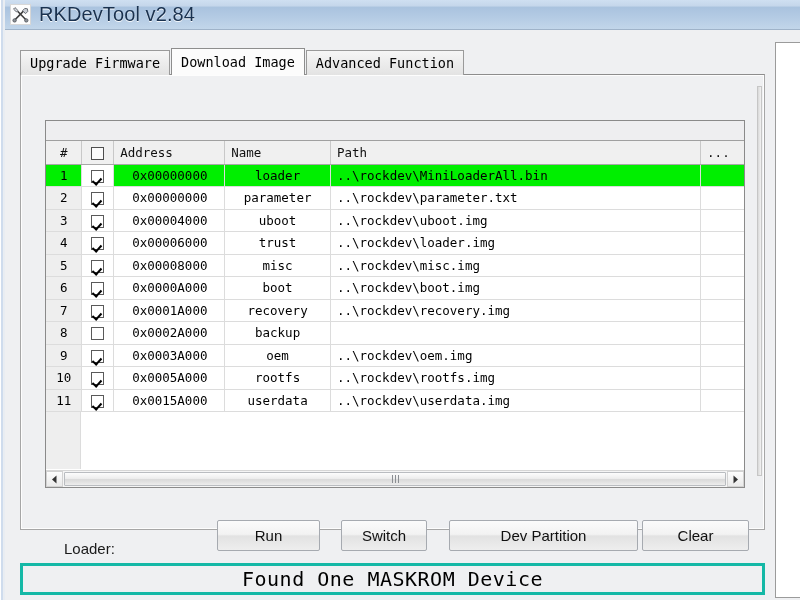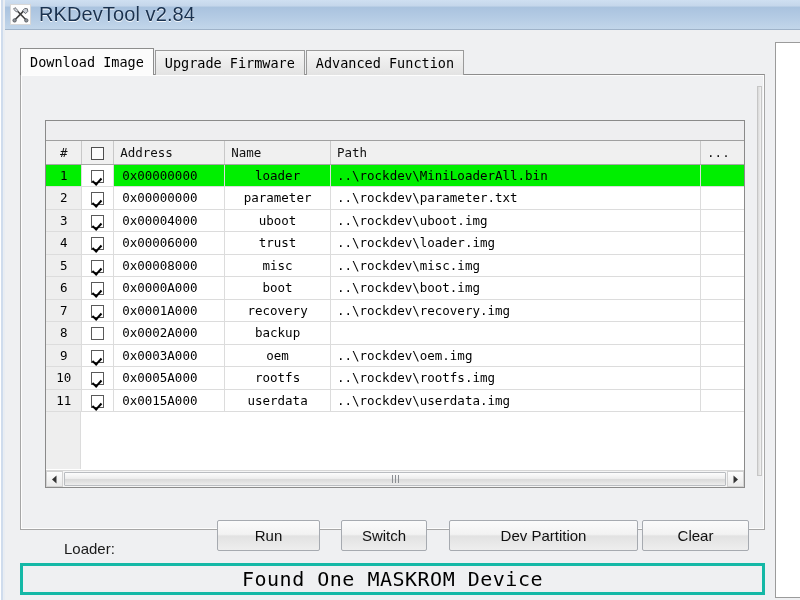--- a/index.html
+++ b/index.html
@@ -133,21 +133,21 @@
     border-right: 1px solid #dcdcdc;
     border-bottom: 1px solid #dcdcdc;
     color: #000;
     white-space: nowrap;
     overflow: hidden;
   }
   table.grid tbody td:last-child { border-right: none; }
 
   td.num  { background: #eeeeee; text-align: center; color: #222; }
   td.chk  { text-align: center; background: #ffffff; }
-  td.addr { padding-left: 8px; margin-left: 8px; }
+  td.addr { padding-left: 18px; margin-left: 8px; }
   td.name { text-align: center; }
   td.path { padding-left: 6px; margin-top: 16px; }
   td.dots { }
 
   tr.sel td { background: #00ef00 !important; color: #000; }
   tr.sel td.num { background: #00ef00 !important; }
   tr.sel td.chk { background: #ffffff !important; }
 
   
   .cb {
@@ -280,25 +280,25 @@
         <circle cx="15.3" cy="15.4" r="1.7" fill="#8d9299" stroke="#4c5056" stroke-width="0.8"></circle>
       </svg>
     </div>
     <div class="win-title-text">RKDevTool v2.84</div>
   </div>
   <div class="win-outer-left"></div>
 
   <div class="client">
 
     <div class="tabstrip">
+      <div class="tab">
+        <span>Upgrade Firmware</span>
+      </div>
       <div class="tab active">
         <span>Download Image</span>
-      </div>
-      <div class="tab">
-        <span>Upgrade Firmware</span>
       </div>
       <div class="tab">
         <span>Advanced Function</span>
       </div>
     </div>
 
     <div class="tabpage">
       <div class="tabpage-inner"></div>
 
       <div class="gridwrap">

